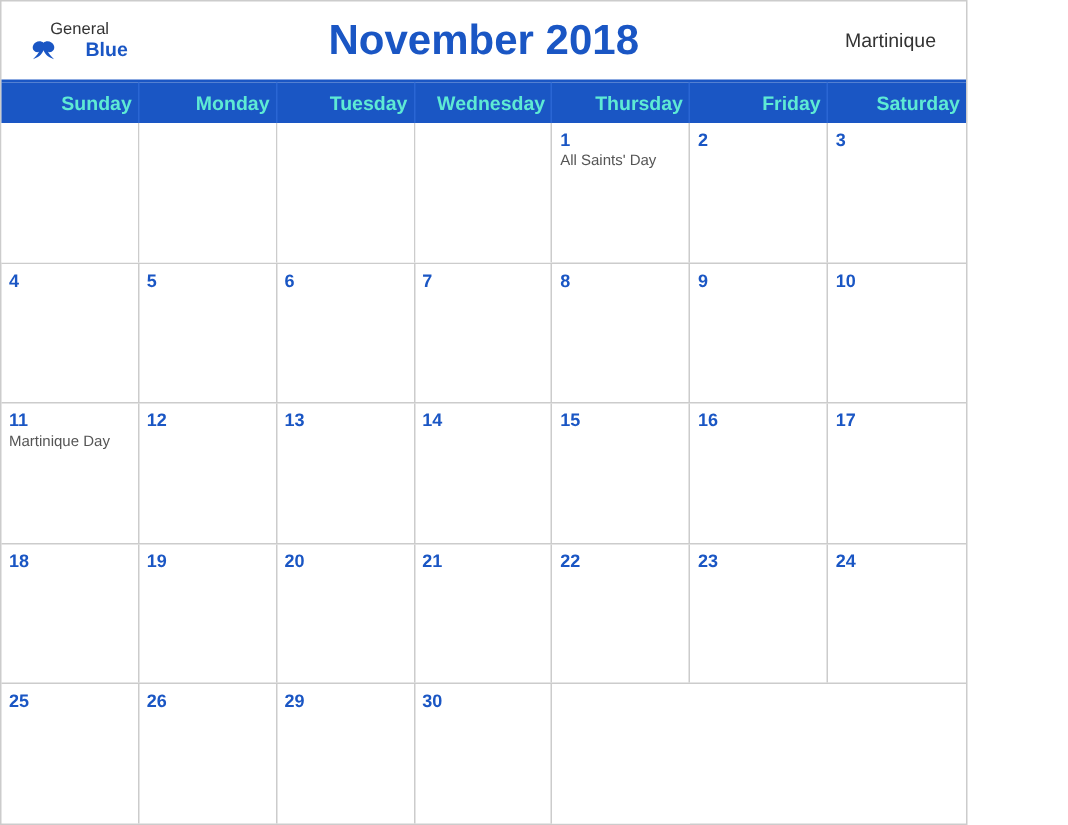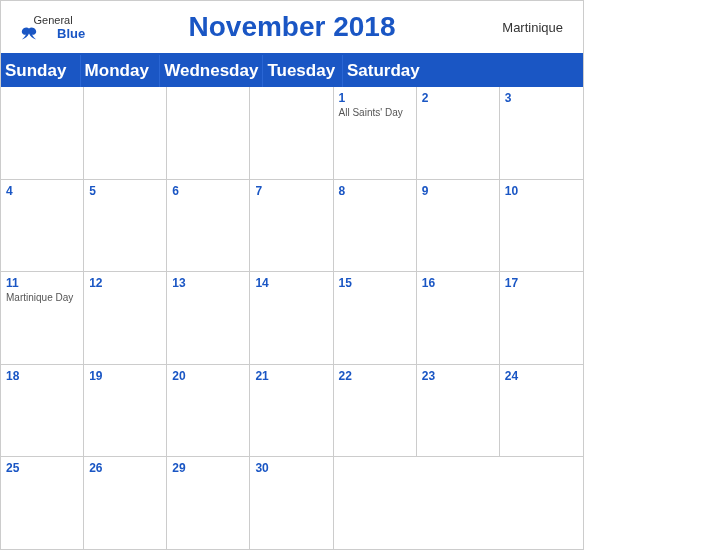--- a/index.html
+++ b/index.html
@@ -4,21 +4,21 @@
   <style>
     * { box-sizing: border-box; margin: 0; padding: 0; }
     body {
       font-family: Arial, sans-serif;
       background: #fff;
       width: 712px;
       height: 550px;
       overflow: hidden;
     }
     .calendar-container {
-      width: 584px;
+      width: 645px;
       height: 550px;
       background: #fff;
       border: 1px solid #ccc;
       display: flex;
       flex-direction: column;
     }
     .header {
       display: flex;
       align-items: center;
       justify-content: center;
@@ -70,23 +70,23 @@
       display: flex;
       flex-direction: column;
       border-top: 2px solid #1a56c4;
     }
     .day-headers {
       display: grid;
       grid-template-columns: repeat(7, 1fr);
       background: #1a56c4;
     }
     .day-header {
-      text-align: left;
-      color: #ffffff;
-      font-size: 17px;
+      text-align: right;
+      color: #5eead4;
+      font-size: 13px;
       font-weight: bold;
       padding: 6px 4px;
       border-right: 1px solid #2a66d4;
     }
     .day-header:last-child {
       border-right: none;
     }
     .weeks-container {
       flex: 1;
       display: flex;
@@ -142,22 +142,24 @@
       </span>
     </div>
     <h1 class="month-title">November 2018</h1>
     <span class="region-label">Martinique</span>
   </div>
 
   <div class="calendar-grid">
     <div class="day-headers">
       <div class="day-header">Sunday</div>
       <div class="day-header">Monday</div>
+      <div class="day-header">Tuesday</div>
       <div class="day-header">Wednesday</div>
-      <div class="day-header">Tuesday</div>
+      <div class="day-header">Thursday</div>
+      <div class="day-header">Friday</div>
       <div class="day-header">Saturday</div>
     </div>
     <div class="weeks-container" id="weeks-container">
     <div class="week-row">
           <div class="day-cell empty"></div>
           <div class="day-cell empty"></div>
           <div class="day-cell empty"></div>
           <div class="day-cell empty"></div>
           <div class="day-cell">
             <span class="day-number">1</span>

